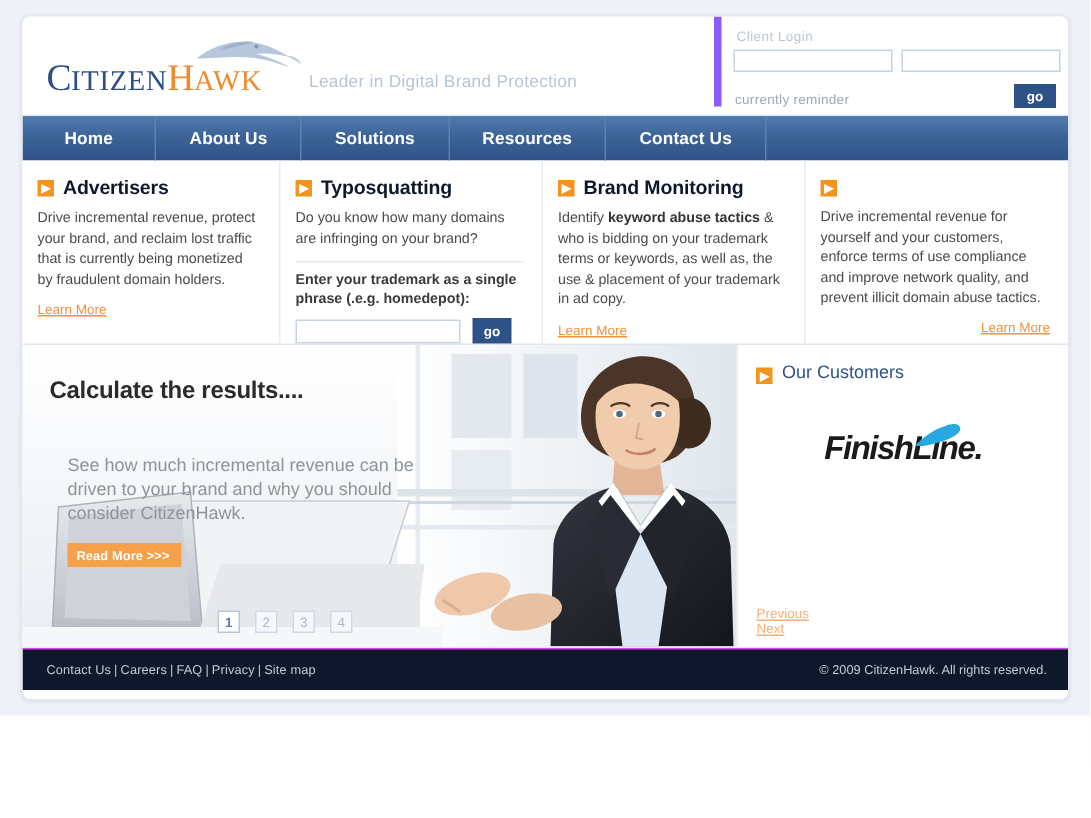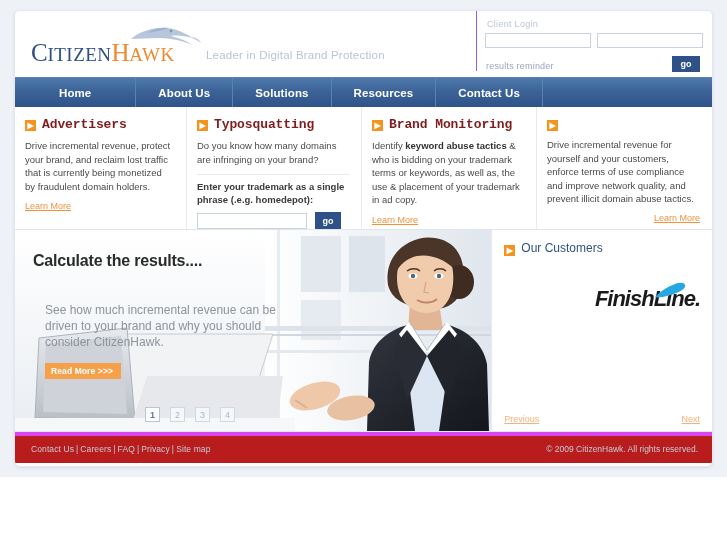--- a/index.html
+++ b/index.html
@@ -93,21 +93,21 @@
     letter-spacing: 0.2px;
   }
 
   
   #login-box {
     position: absolute;
     right: 0px;
     top: 0px;
     width: 236px;
     height: 60px;
-    border-left: 1px solid #8b5cf6;
+    border-left: 5px solid #8b5cf6;
     box-sizing: border-box;
   }
   #login-label {
     position: absolute;
     left: 10px;
     top: 8px;
     font-size: 9px;
     color: #bcc6d5;
     letter-spacing: 0.3px;
   }
@@ -166,21 +166,21 @@
     font-size: 11.5px;
     font-weight: bold;
     padding: 0 22px;
     display: flex;
     align-items: center;
     border-right: 1px solid #5c82b2;
     cursor: pointer;
     white-space: nowrap;
     letter-spacing: 0.1px;
   }
-  .nav-item:first-child { padding: 0 44px; }
+  .nav-item:first-child { padding: 0 28px; }
 
   
   #features {
     display: flex;
     height: 122px;
     border-bottom: 1px solid #e1e6ee;
     background: #ffffff;
   }
   .feature {
     box-sizing: border-box;
@@ -208,24 +208,23 @@
     font-weight: bold;
     line-height: 11px;
     text-align: center;
     margin-right: 6px;
     margin-top: 3px;
     flex: 0 0 auto;
   }
   .feat-title {
     font-size: 13px;
     font-weight: bold;
-    color: #7f1d1d;
+    color: #0f172a;
     line-height: 15px;
     letter-spacing: -0.1px;
-    font-family: Liberation Mono, monospace;
   }
   .feat-body {
     font-size: 9.5px;
     color: #4a4a4a;
     line-height: 13.5px;
     margin: 0;
   }
   .feat-body b { color: #333; }
   .learn-more {
     display: inline-block;
@@ -371,21 +370,21 @@
   }
   #cust-head { display: flex; align-items: flex-start; }
   #cust-title {
     font-size: 12px;
     font-weight: normal;
     color: #2e5287;
     line-height: 13px;
   }
   #cust-logo {
     margin-top: 30px;
-    text-align: right;
+    text-align: center;
     text-decoration: underline;
   }
   .fl-wrap {
     display: inline-block;
     position: relative;
     font-family: "Liberation Sans", sans-serif;
     font-size: 22px;
     font-weight: bold;
     font-style: italic;
     color: #1a1a1a;
@@ -398,34 +397,35 @@
     width: 34px;
     height: 17px;
   }
   #prev-next {
     position: absolute;
     left: 12px;
     right: 12px;
     bottom: 7px;
     display: flex;
     justify-content: space-between;
+    flex-direction: column;
   }
   .pn-link {
     font-size: 9px;
     color: #f7b079;
     text-decoration: underline;
     cursor: pointer;
   }
 
   
   #footer {
     position: relative;
     height: 27px;
-    background: #b91c1c;
-    border-top: 4px solid #d946ef;
+    background: #0f172a;
+    border-top: 1px solid #d946ef;
   }
   #footer-links {
     position: absolute;
     left: 16px;
     top: 8px;
     font-size: 8.5px;
     color: #c3cbd8;
     letter-spacing: 0.1px;
   }
   #footer-links span { color: #c3cbd8; cursor: pointer; }
@@ -457,21 +457,21 @@
           <path d="M66 12 C70 13, 73 15, 74 18 C71 16, 68 14, 65 13 Z" fill="#c3cfe2"></path>
         </svg>
         <div class="logo-text"><span class="logo-citizen"><span class="logo-cap">C</span><span class="logo-sm">ITIZEN</span></span><span class="logo-hawk"><span class="logo-cap">H</span><span class="logo-sm">AWK</span></span></div>
         <div id="tagline">Leader in Digital Brand Protection</div>
       </div>
 
       <div id="login-box">
         <div id="login-label">Client Login</div>
         <input id="login-user" class="login-input" type="text" placeholder="" style="">
         <input id="login-pass" class="login-input" type="password" placeholder="" style="">
-        <a id="pw-reminder" href="#">results reminder</a>
+        <a id="pw-reminder" href="#">currently reminder</a>
         <button id="login-go">go</button>
       </div>
     </div>
 
     <div id="nav">
       <div class="nav-item">Home</div>
       <div class="nav-item">About Us</div>
       <div class="nav-item">Solutions</div>
       <div class="nav-item">Resources</div>
       <div class="nav-item">Contact Us</div>

